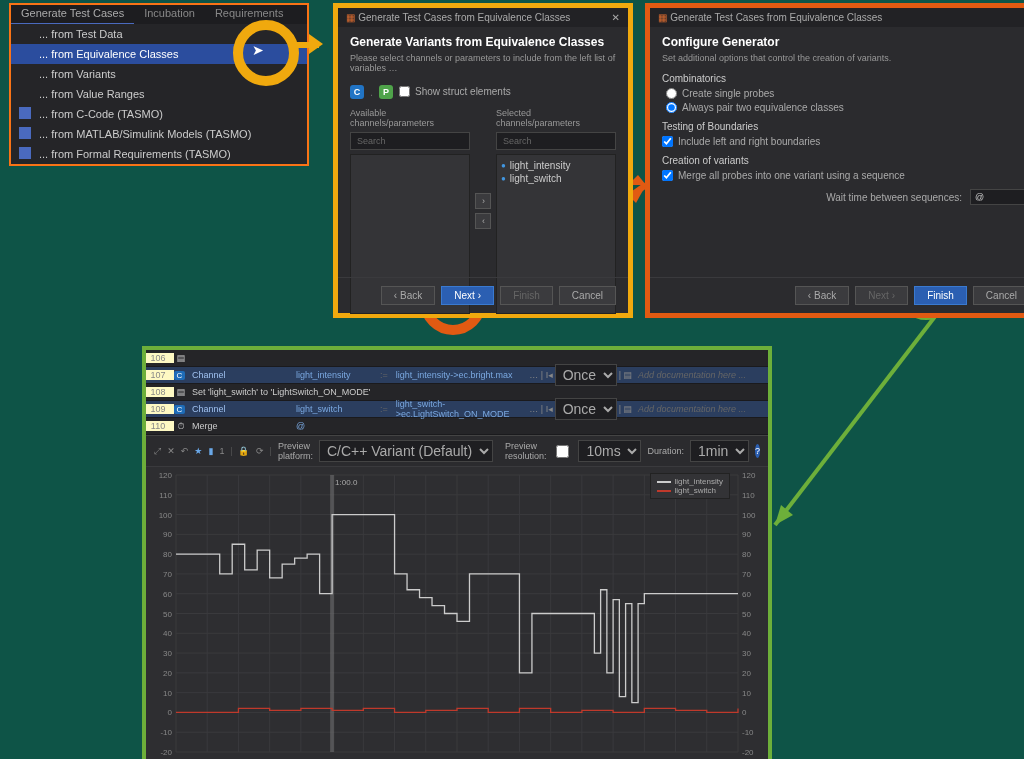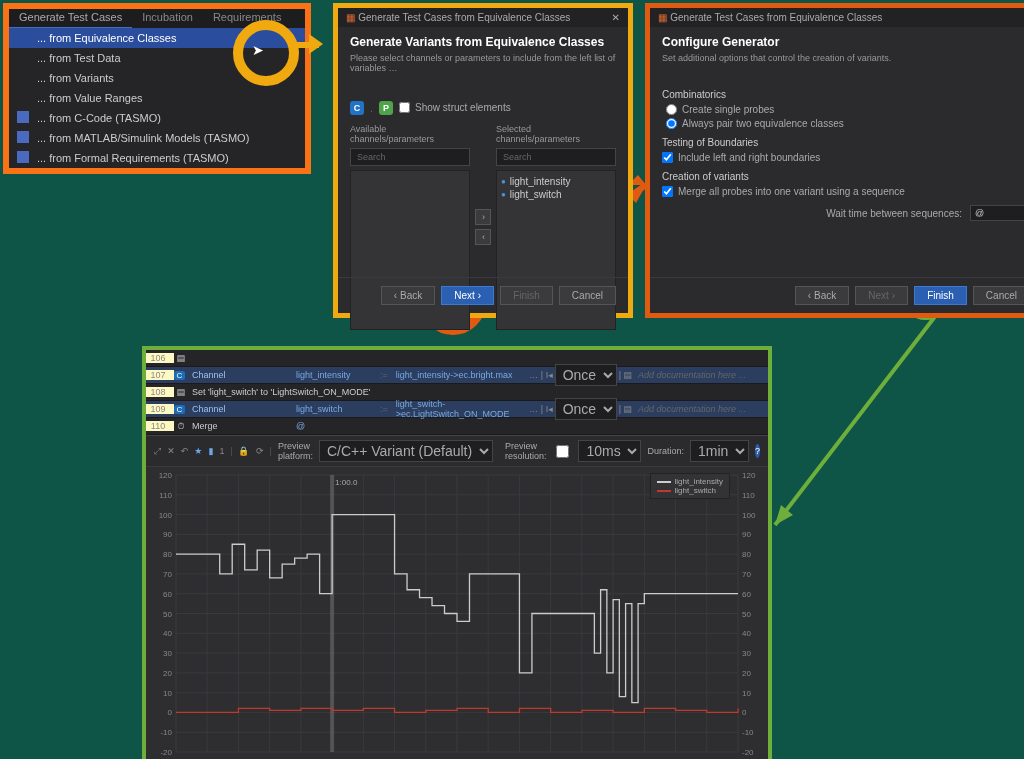--- a/index.html
+++ b/index.html
@@ -1,16 +1,16 @@
 <!DOCTYPE html>
 <html><head>
 <meta charset="utf-8">
 <style>
 html,body{margin:0;padding:0;background:#0e5447;font-family:'Segoe UI',Arial,sans-serif;font-size:11px;color:#ccc;width:1024px;height:759px;overflow:hidden}
-.menu{position:absolute;left:3px;top:3px;width:296px;border:6px solid #f97316}
+.menu{position:absolute;left:9px;top:3px;width:296px;border:2px solid #f97316}
 .menu-header{display:flex;background:#1d1d20;height:19px}
 .menu-tab{padding:2px 10px;color:#888;font-size:11px}
 .menu-tab.active{color:#aaa;border-bottom:1px solid #4a6abf}
 .menu-items{background:#252528}
 .menu-item{padding:4px 8px 4px 28px;color:#ccc;font-size:11px;position:relative}
 .menu-item.hl{background:#2b4d9e;color:#fff}
 .menu-item.icon::before{content:'';position:absolute;left:8px;top:3px;width:12px;height:12px;background:#4a6abf}
 .cursor{position:absolute;left:252px;top:42px;color:#fff;font-size:14px;z-index:20}
 .ring{position:absolute;border-radius:50%}
 .ring.y1{left:233px;top:20px;width:46px;height:46px;border:10px solid #f0a90e}
@@ -24,21 +24,21 @@
 .arr.o svg{width:100%;height:100%}
 .arr.g{left:760px;top:305px;width:185px;height:230px}
 .arr.g svg{width:100%;height:100%}
 .dlg{position:absolute;background:#2b2b2e;border:5px solid}
 .dlg.d1{left:333px;top:3px;width:290px;height:305px;border-color:#f0a90e}
 .dlg.d2{left:645px;top:3px;width:392px;height:305px;border-color:#e15a12}
 .dlg-title{background:#222225;padding:4px 8px;font-size:10px;color:#aaa;display:flex;justify-content:space-between}
 .dlg-title span:first-child::before{content:'▦ ';color:#d96a2f}
 .dlg-main{padding:8px 12px}
 .dlg-main h3{margin:0 0 4px;color:#fff;font-size:12px;font-weight:600}
-.dlg-main .sub{font-size:9px;color:#999;margin-bottom:26px}
+.dlg-main .sub{font-size:9px;color:#999;margin-bottom:10px}
 .toggles{display:flex;align-items:center;gap:6px;margin-bottom:8px}
 .tog{width:14px;height:14px;border-radius:3px;display:flex;align-items:center;justify-content:center;font-size:9px;color:#fff;font-weight:bold}
 .tog.c{background:#2174c5}.tog.p{background:#4fa34a}
 .tog-dot{color:#666}
 .cb{display:flex;align-items:center;gap:5px;font-size:10px;color:#aaa;margin:3px 0}
 .cb input{width:11px;height:11px;margin:0}
 .cols{display:flex;gap:5px}
 .col{flex:1}
 .col-lbl{font-size:9px;color:#999;margin-bottom:4px}
 .srch{background:#1e1e21;border:1px solid #444;padding:3px 6px;font-size:9px;color:#666}
@@ -82,22 +82,22 @@
 </head>
 <body>
 
 <div class="menu">
   <div class="menu-header">
     <div class="menu-tab active">Generate Test Cases</div>
     <div class="menu-tab">Incubation</div>
     <div class="menu-tab">Requirements</div>
   </div>
   <div class="menu-items">
+    <div class="menu-item">... from Test Data</div>
     <div class="menu-item hl">... from Equivalence Classes</div>
-    <div class="menu-item">... from Test Data</div>
     <div class="menu-item">... from Variants</div>
     <div class="menu-item">... from Value Ranges</div>
     <div class="menu-item icon">... from C-Code (TASMO)</div>
     <div class="menu-item icon">... from MATLAB/Simulink Models (TASMO)</div>
     <div class="menu-item icon">... from Formal Requirements (TASMO)</div>
   </div>
 </div>
 <div class="cursor">➤</div>
 
 <div class="ring y1"></div>

